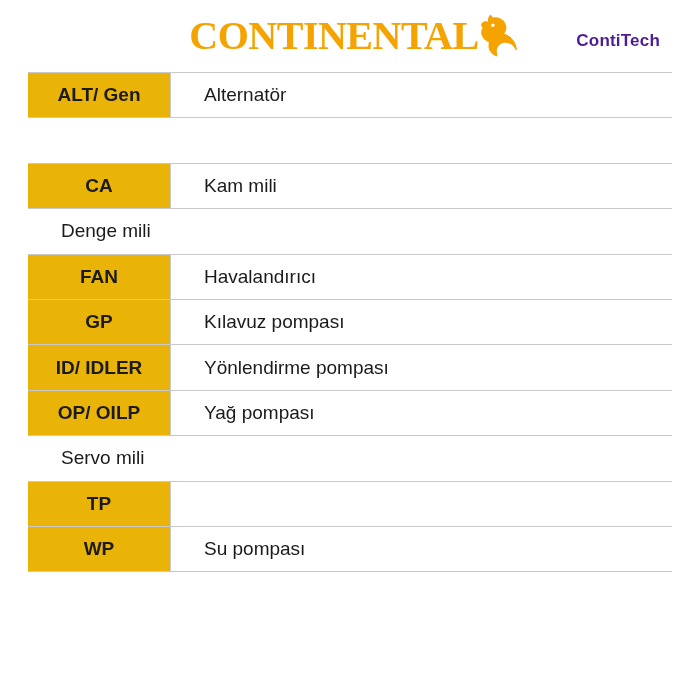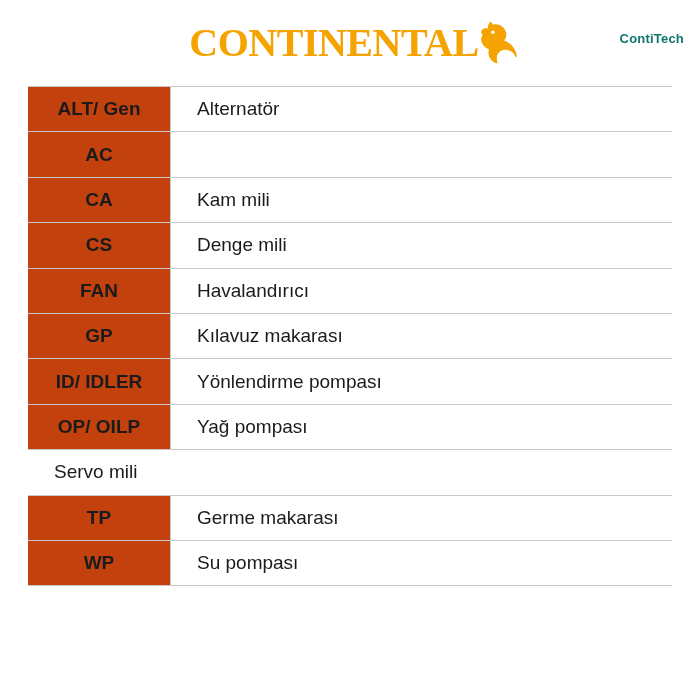--- a/index.html
+++ b/index.html
@@ -19,21 +19,21 @@
     width: 700px;
     height: 700px;
     background: #ffffff;
     box-sizing: border-box;
   }
 
   
   .header {
     position: relative;
     height: 68px;
-    padding: 9px 10px;
+    padding: 2px 10px;
     display: flex;
     align-items: center;
     justify-content: center;
   }
 
   .brand {
     display: flex;
     align-items: center;
     justify-content: center;
     gap: 2px;
@@ -53,45 +53,45 @@
   .horse-icon {
     width: 44px;
     height: 46px;
     margin-left: -4px;
     margin-top: -2px;
     flex: 0 0 auto;
   }
 
   .contitech {
     position: absolute;
-    right: 16px;
+    right: 40px;
     top: 31px;
-    font-size: 13px;
+    font-size: 17px;
     font-weight: bold;
-    color: #0f766e;
+    color: #4c1d95;
     letter-spacing: 0.2px;
   }
 
   
   .table {
     margin: 0 28px 0 28px;
     border-top: 1px solid #c9c9c9;
   }
 
   .row {
     display: flex;
     align-items: stretch;
     border-bottom: 1px solid #c9c9c9;
     height: 44.4px;
   }
 
   .cell-code {
     width: 143px;
     flex: 0 0 143px;
-    background: #c2410c;
+    background: #eab308;
     border-right: 1px solid #c9c9c9;
     display: flex;
     align-items: center;
     justify-content: center;
     box-sizing: border-box;
     padding: 0 6px;
   }
 
   .cell-code span {
     font-size: 19px;
@@ -99,21 +99,21 @@
     color: #1b1b1b;
     white-space: nowrap;
   }
 
   .cell-desc {
     flex: 1 1 auto;
     background: #ffffff;
     display: flex;
     align-items: center;
     box-sizing: border-box;
-    padding-left: 26px;
+    padding-left: 33px;
   }
 
   .cell-desc span {
     font-size: 19px;
     color: #1b1b1b;
     white-space: nowrap;
   }
 </style>
 </head>
 <body>
@@ -135,60 +135,54 @@
     <div class="row">
       <div class="cell-code">
           <span>ALT/ Gen</span>
         </div>
       <div class="cell-desc">
           <span>Alternatör</span>
         </div>
     </div>
 
     <div class="row">
-      <div class="cell-code">
-          <span>AC</span>
-        </div>
     </div>
 
 
 
     <div class="row">
       <div class="cell-code">
           <span>CA</span>
         </div>
       <div class="cell-desc">
           <span>Kam mili</span>
         </div>
     </div>
 
     <div class="row">
-      <div class="cell-code">
-          <span>CS</span>
-        </div>
       <div class="cell-desc">
           <span>Denge mili</span>
         </div>
     </div>
 
     <div class="row">
       <div class="cell-code">
           <span>FAN</span>
         </div>
       <div class="cell-desc">
           <span>Havalandırıcı</span>
         </div>
     </div>
 
     <div class="row">
       <div class="cell-code">
           <span>GP</span>
         </div>
       <div class="cell-desc">
-          <span>Kılavuz makarası</span>
+          <span>Kılavuz pompası</span>
         </div>
     </div>
 
     <div class="row">
       <div class="cell-code">
           <span>ID/ IDLER</span>
         </div>
       <div class="cell-desc">
           <span>Yönlendirme pompası</span>
         </div>
@@ -206,23 +200,20 @@
 
     <div class="row">
       <div class="cell-desc">
           <span>Servo mili</span>
         </div>
     </div>
 
     <div class="row">
       <div class="cell-code">
           <span>TP</span>
-        </div>
-      <div class="cell-desc">
-          <span>Germe makarası</span>
         </div>
     </div>
 
     <div class="row">
       <div class="cell-code">
           <span>WP</span>
         </div>
       <div class="cell-desc">
           <span>Su pompası</span>
         </div>

